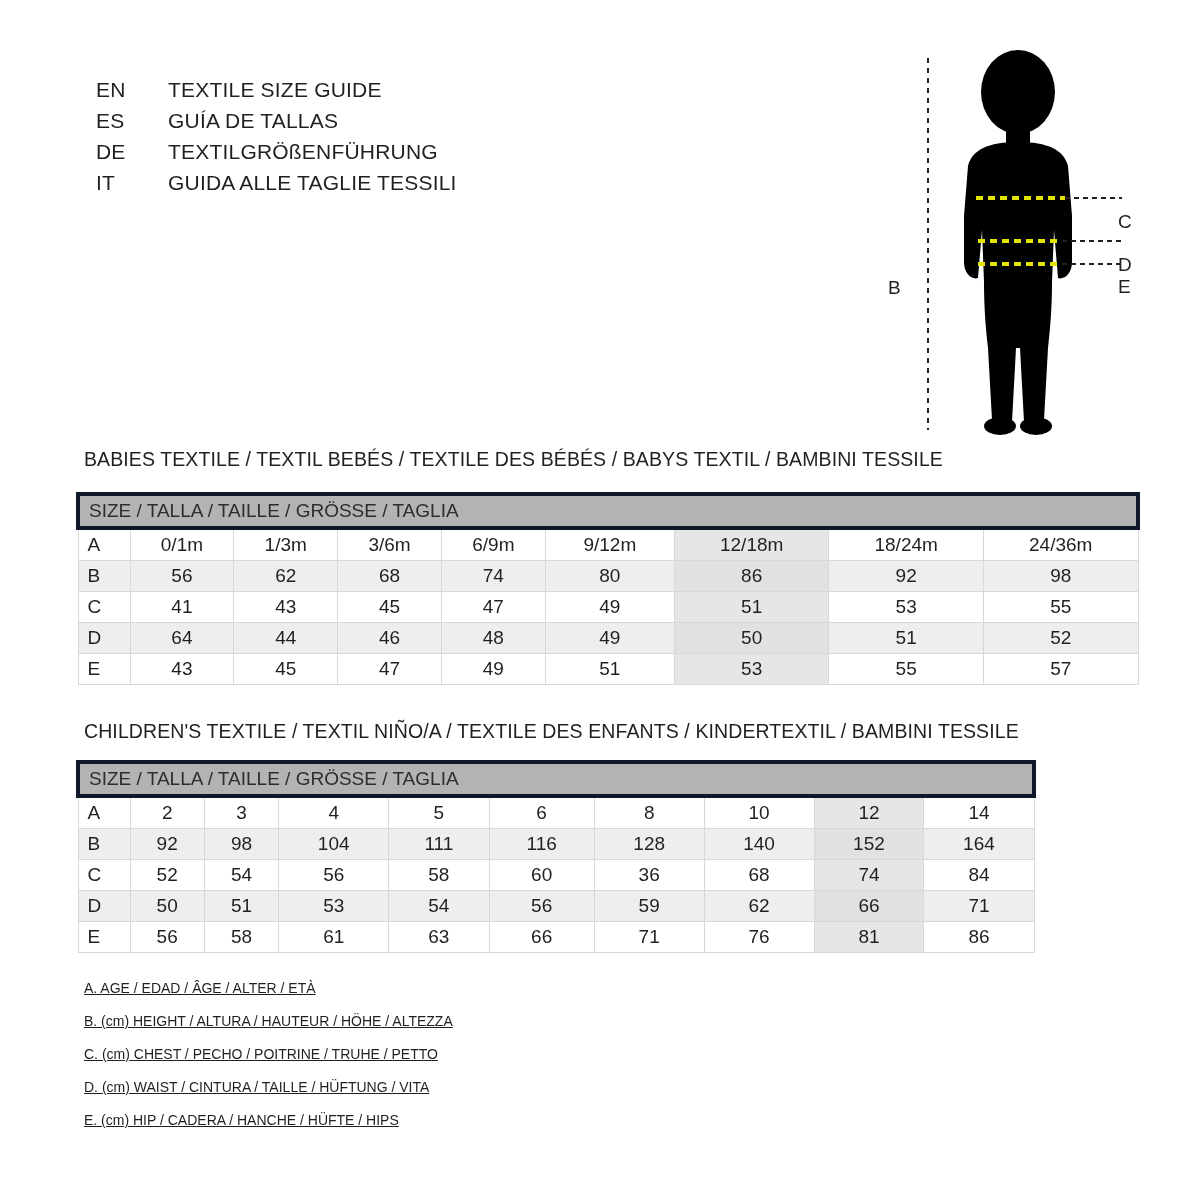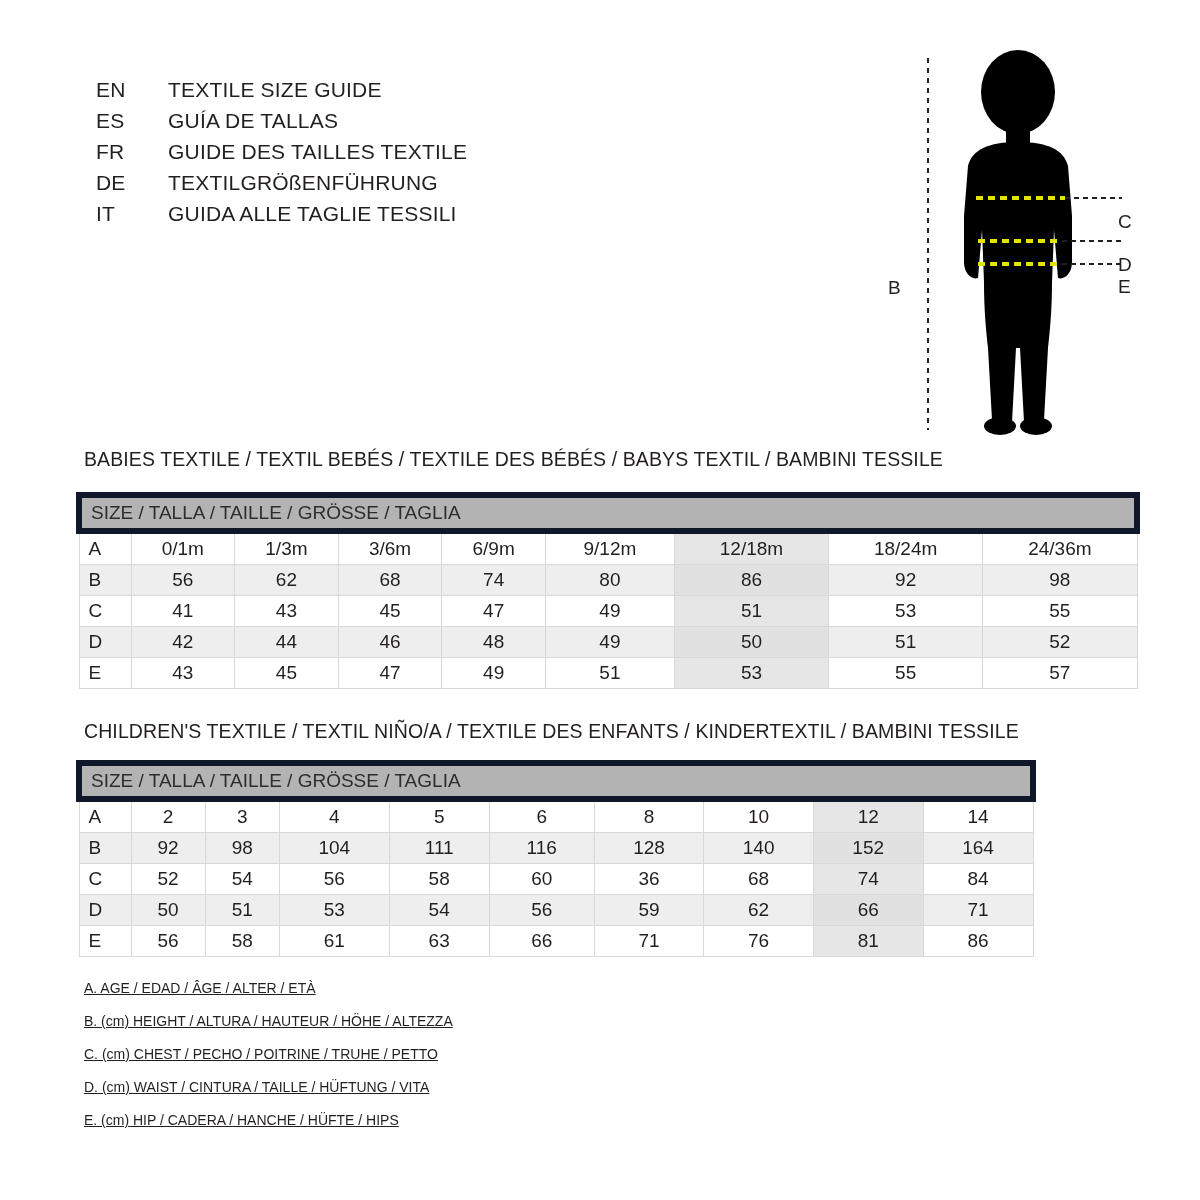--- a/index.html
+++ b/index.html
@@ -86,21 +86,21 @@
     font-weight: normal;
     text-align: center;
     color: #231f20;
   }
   .hdr-row td {
     background: #b3b3b3;
     text-align: left;
     padding-left: 9px;
     color: #2d2d2d;
     font-size: 19px;
-    border: 6px solid #0f172a;
+    border: 4px solid #0f172a;
   }
   .rowlabel {
     text-align: left;
     padding-left: 9px;
     width: 42px;
   }
   .row-alt td {
     background: #eeeeee;
   }
   .row-plain td {
@@ -130,24 +130,20 @@
 <body>
 
 <div class="lang-block">
   <div class="lang-row">
     <span class="lang-code">EN</span>
     <span class="lang-text">TEXTILE SIZE GUIDE</span>
   </div>
   <div class="lang-row">
     <span class="lang-code">ES</span>
     <span class="lang-text">GUÍA DE TALLAS</span>
-  </div>
-  <div class="lang-row">
-    <span class="lang-code">FR</span>
-    <span class="lang-text">GUIDE DES TAILLES TEXTILE</span>
   </div>
   <div class="lang-row">
     <span class="lang-code">DE</span>
     <span class="lang-text">TEXTILGRÖßENFÜHRUNG</span>
   </div>
   <div class="lang-row">
     <span class="lang-code">IT</span>
     <span class="lang-text">GUIDA ALLE TAGLIE TESSILI</span>
   </div>
 </div>
@@ -239,21 +235,21 @@
       <td>43</td>
       <td>45</td>
       <td>47</td>
       <td>49</td>
       <td class="hl-col">51</td>
       <td>53</td>
       <td>55</td>
     </tr>
     <tr class="row-alt">
       <td class="rowlabel">D</td>
-      <td>42</td>
+      <td>64</td>
       <td>44</td>
       <td>46</td>
       <td>48</td>
       <td>49</td>
       <td class="hl-col">50</td>
       <td>51</td>
       <td>52</td>
     </tr>
     <tr class="row-plain">
       <td class="rowlabel">E</td>

